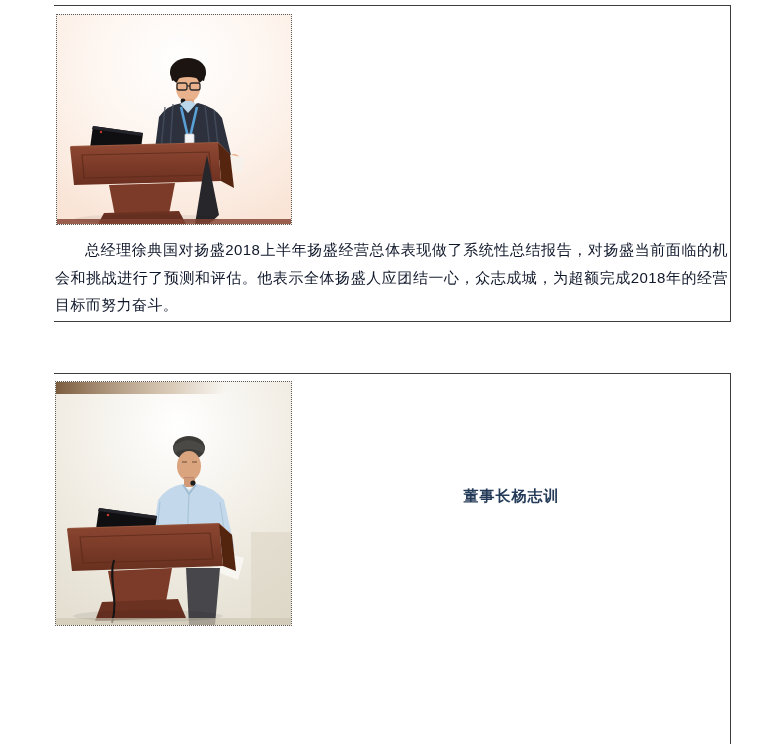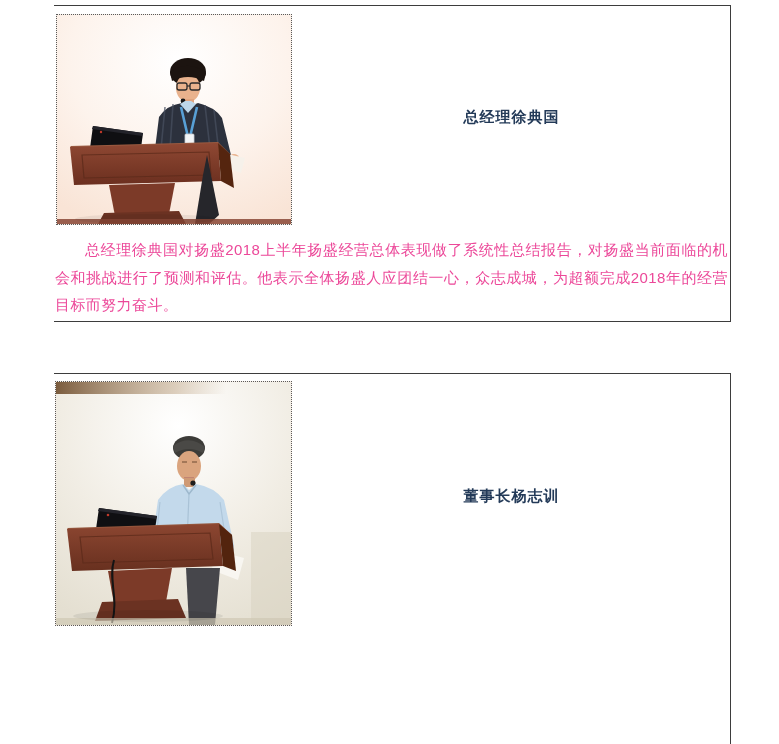--- a/index.html
+++ b/index.html
@@ -30,21 +30,21 @@
 
   .caption{
     position:absolute;left:238px;width:439px;text-align:center;
     font-size:15px;font-weight:bold;color:#233a58;letter-spacing:1px;
   }
   .caption-1{top:102px;}
   .caption-2{top:113px;}
 
   .body-paragraph{
     position:absolute;left:1px;width:673px;
-    font-size:15px;line-height:27.5px;color:#ec4899;
+    font-size:15px;line-height:27.5px;color:#0f172a;
     text-align:justify;text-justify:inter-ideograph;
     text-indent:2em;margin:0;letter-spacing:0.4px;
   }
   .para-1{top:230px;}
   .para-2{top:256px;}
 </style>
 </head>
 <body>
 
 <div class="page">
@@ -94,21 +94,20 @@
         <polygon points="25,140 152,137 154,160 27,163" fill="none" stroke="#5d2a1a" stroke-width="1.2" opacity="0.8"></polygon>
         <polygon points="52,170 118,168 112,199 58,201" fill="#7c3a28"></polygon>
         <polygon points="47,198 122,196 129,209 41,209" fill="#6b3222"></polygon>
         <path d="M148,170 C151,182 143,190 148,207" stroke="#1f1f1f" stroke-width="1.5" fill="none"></path>
         <polygon points="150,140 162,200 152,209 138,209 146,160" fill="#26262b"></polygon>
         <rect x="0" y="204" width="234" height="5" fill="#8a4836" opacity="0.85"></rect>
         <ellipse cx="90" cy="204" rx="72" ry="5" fill="#000000" opacity="0.06"></ellipse>
       </svg>
     </div>
 
-    <div class="caption caption-1">总经理徐典国</div>
 
     <p class="body-paragraph para-1">总经理徐典国对扬盛2018上半年扬盛经营总体表现做了系统性总结报告，对扬盛当前面临的机会和挑战进行了预测和评估。他表示全体扬盛人应团结一心，众志成城，为超额完成2018年的经营目标而努力奋斗。</p>
   </div>
 
   <div class="section-box box-2">
 
     <div class="photo-frame photo-frame-2">
       <svg width="235" height="243" viewBox="0 0 235 243" xmlns="http://www.w3.org/2000/svg">
         <defs>
           <radialGradient id="wall2" cx="52%" cy="18%" r="90%">

